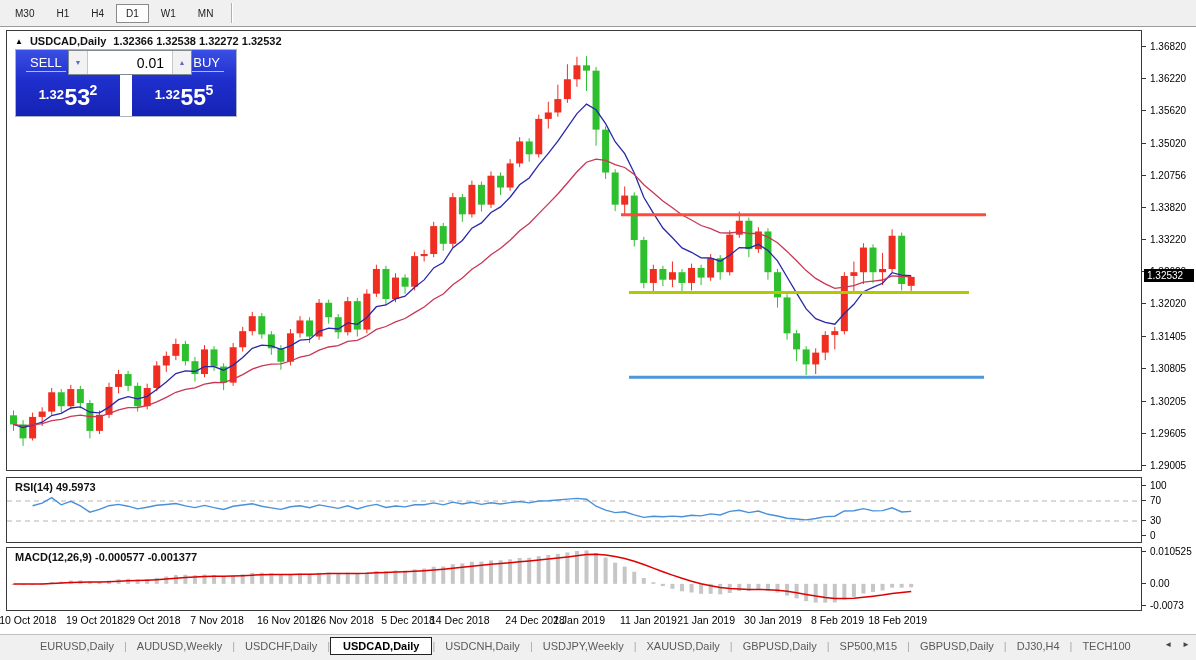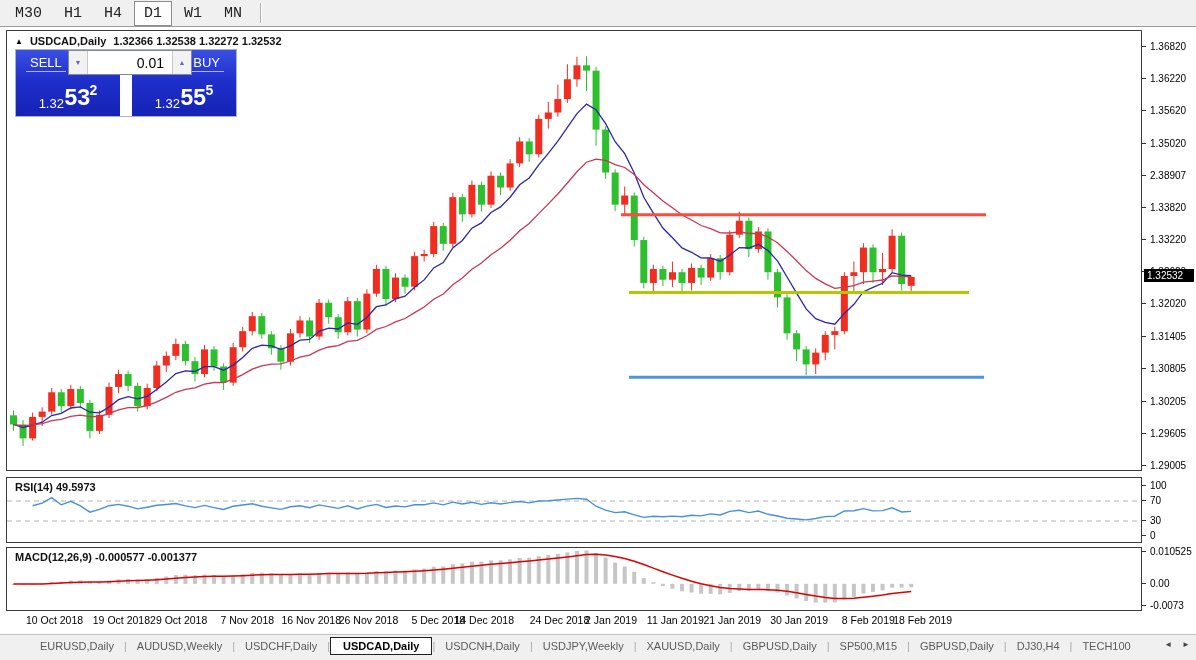--- a/index.html
+++ b/index.html
@@ -1,22 +1,22 @@
 <!DOCTYPE html>
 <html><head>
 <meta charset="utf-8">
 <style>
   html,body{margin:0;padding:0;background:#fff;width:1196px;height:660px;overflow:hidden;
             font-family:"Liberation Sans",sans-serif;-webkit-font-smoothing:antialiased;}
   .app{position:relative;width:1196px;height:660px;background:#fff;}
   
   .toolbar{position:absolute;left:0;top:0;width:1196px;height:27px;background:#f0f0f0;
            border-bottom:1px solid #9b9b9b;display:flex;align-items:center;padding-left:4px;box-sizing:border-box;}
-  .tf-btn{font-size:15px;color:#222;padding:3px 9px;margin:12px 1px;border:1px solid transparent;background:transparent;
-          font-family:Liberation Mono, monospace;cursor:default;}
+  .tf-btn{font-size:10px;color:#222;padding:3px 9px;margin:12px 1px;border:1px solid transparent;background:transparent;
+          font-family:Liberation Sans, sans-serif;cursor:default;}
   .tf-btn.active{background:#fdfdfd;border:1px solid #8a8a8a;}
   .vsep{width:1px;height:20px;background:#b0b0b0;border-right:1px solid #fff;margin:0 7px;}
   
   .panel{position:absolute;background:#fff;border:1px solid #3a3a3a;box-sizing:content-box;}
   #main-panel{left:6px;top:30px;width:1134px;height:439px;}
   #rsi-panel{left:6px;top:477px;width:1134px;height:64px;}
   #macd-panel{left:6px;top:547px;width:1134px;height:62px;}
   .panel svg{position:absolute;left:0;top:0;}
   .chart-title{position:absolute;left:8px;top:4px;z-index:5;font-size:11px;font-weight:600;color:#111;
                display:flex;gap:7px;align-items:center;}
@@ -27,37 +27,37 @@
                border:1px solid #aab4be;}
   .tp-col{position:absolute;top:0;width:104px;height:66px;background:linear-gradient(180deg,#3a4fe4 0%,#1f2fcc 45%,#1422b4 100%);}
   .tp-col.sell{left:0;}
   .tp-col.buy{right:0;}
   .tp-btn{height:22px;display:flex;align-items:flex-end;justify-content:center;cursor:pointer;}
   .tp-col.sell .tp-btn{justify-content:flex-start;padding-left:10px;}
   .tp-col.buy .tp-btn{justify-content:flex-end;padding-right:12px;}
   .tp-btn span{color:#fff;font-size:13px;padding:0 4px 1px 4px;border-bottom:1px solid rgba(255,255,255,.65);}
   .tp-price{position:absolute;bottom:2px;left:0;right:0;display:flex;align-items:flex-end;justify-content:center;
             color:#fff;cursor:pointer;}
-  .tp-price .small{font-size:13px;font-weight:400;margin-bottom:3px;}
+  .tp-price .small{font-size:13px;font-weight:700;margin-bottom:12px;}
   .tp-price .big{font-size:23px;font-weight:700;line-height:30px;letter-spacing:-1px;font-family:Liberation Mono, monospace;}
   .tp-price .sup{font-size:14px;font-weight:700;margin-bottom:16px;}
   .tp-spinner{position:absolute;left:52px;top:0;width:124px;height:25px;background:#fff;border:1px solid #7f8a94;
               box-sizing:border-box;display:flex;z-index:7;}
   .spin{width:19px;border:none;background:#f2f2f2;font-size:7px;color:#5a6ac8;padding:0;cursor:pointer;}
   .spin.down{border-right:1px solid #c8c8c8;}
   .spin.up{border-left:1px solid #c8c8c8;}
   .vol{flex:1;font-size:14px;color:#000;display:flex;align-items:center;justify-content:flex-end;padding-right:8px;}
   
   #price-axis{position:absolute;left:1142px;top:30px;width:54px;height:582px;background:#fff;}
   .pa-label{position:absolute;left:8px;font-size:10px;color:#000;white-space:nowrap;}
   .pa-tick{position:absolute;left:0;width:4px;height:1px;background:#333;}
   .pa-current{position:absolute;left:2px;width:50px;height:13px;background:#000;color:#fff;font-size:10px;
               display:flex;align-items:center;padding-left:3px;box-sizing:border-box;z-index:3;}
   #date-axis{position:absolute;left:0;top:612px;width:1140px;height:18px;background:#fff;}
-  .da-label{position:absolute;top:2px;width:84px;margin-left:-42px;text-align:right;font-size:10.5px;color:#000;white-space:nowrap;}
+  .da-label{position:absolute;top:2px;width:84px;margin-left:-42px;text-align:left;font-size:10.5px;color:#000;white-space:nowrap;}
   
   .tabbar{position:absolute;left:0;top:634px;width:1196px;height:26px;background:#f0f0f0;border-top:1px solid #c0c0c0;}
   .tabs{position:absolute;left:30px;top:0;right:34px;height:22px;display:flex;align-items:center;overflow:hidden;}
   .tab{font-size:11px;color:#5a5a5a;padding:3px 10px;white-space:nowrap;cursor:pointer;}
   .tab.active{background:#fff;border:1px solid #222;color:#000;font-weight:700;padding:2px 12px;}
   .tab-sep{color:#aaa;font-size:11px;}
   .tab-arrows{position:absolute;right:2px;top:3px;display:flex;gap:2px;}
   .tab-arrow{font-size:8px;color:#444;background:transparent;border:none;padding:2px 4px;cursor:pointer;}
   .bottom-strip{position:absolute;left:0;top:656px;width:1196px;height:4px;background:#f0f0f0;}
 </style>
@@ -635,21 +635,21 @@
   <div id="price-axis">
       <div class="pa-tick" style="top: 16.0806px;"></div>
       <div class="pa-label" style="top: 11.0806px;">1.36820</div>
       <div class="pa-tick" style="top: 48.2418px;"></div>
       <div class="pa-label" style="top: 43.2418px;">1.36220</div>
       <div class="pa-tick" style="top: 80.4029px;"></div>
       <div class="pa-label" style="top: 75.4029px;">1.35620</div>
       <div class="pa-tick" style="top: 112.564px;"></div>
       <div class="pa-label" style="top: 107.564px;">1.35020</div>
       <div class="pa-tick" style="top: 144.725px;"></div>
-      <div class="pa-label" style="top: 139.725px;">2.38907</div>
+      <div class="pa-label" style="top: 139.725px;">1.20756</div>
       <div class="pa-tick" style="top: 176.886px;"></div>
       <div class="pa-label" style="top: 171.886px;">1.33820</div>
       <div class="pa-tick" style="top: 209.048px;"></div>
       <div class="pa-label" style="top: 204.048px;">1.33220</div>
       <div class="pa-tick" style="top: 241.209px;"></div>
       <div class="pa-label" style="top: 236.209px;">1.32620</div>
       <div class="pa-tick" style="top: 273.37px;"></div>
       <div class="pa-label" style="top: 268.37px;">1.32020</div>
       <div class="pa-tick" style="top: 306.335px;"></div>
       <div class="pa-label" style="top: 301.335px;">1.31405</div>

